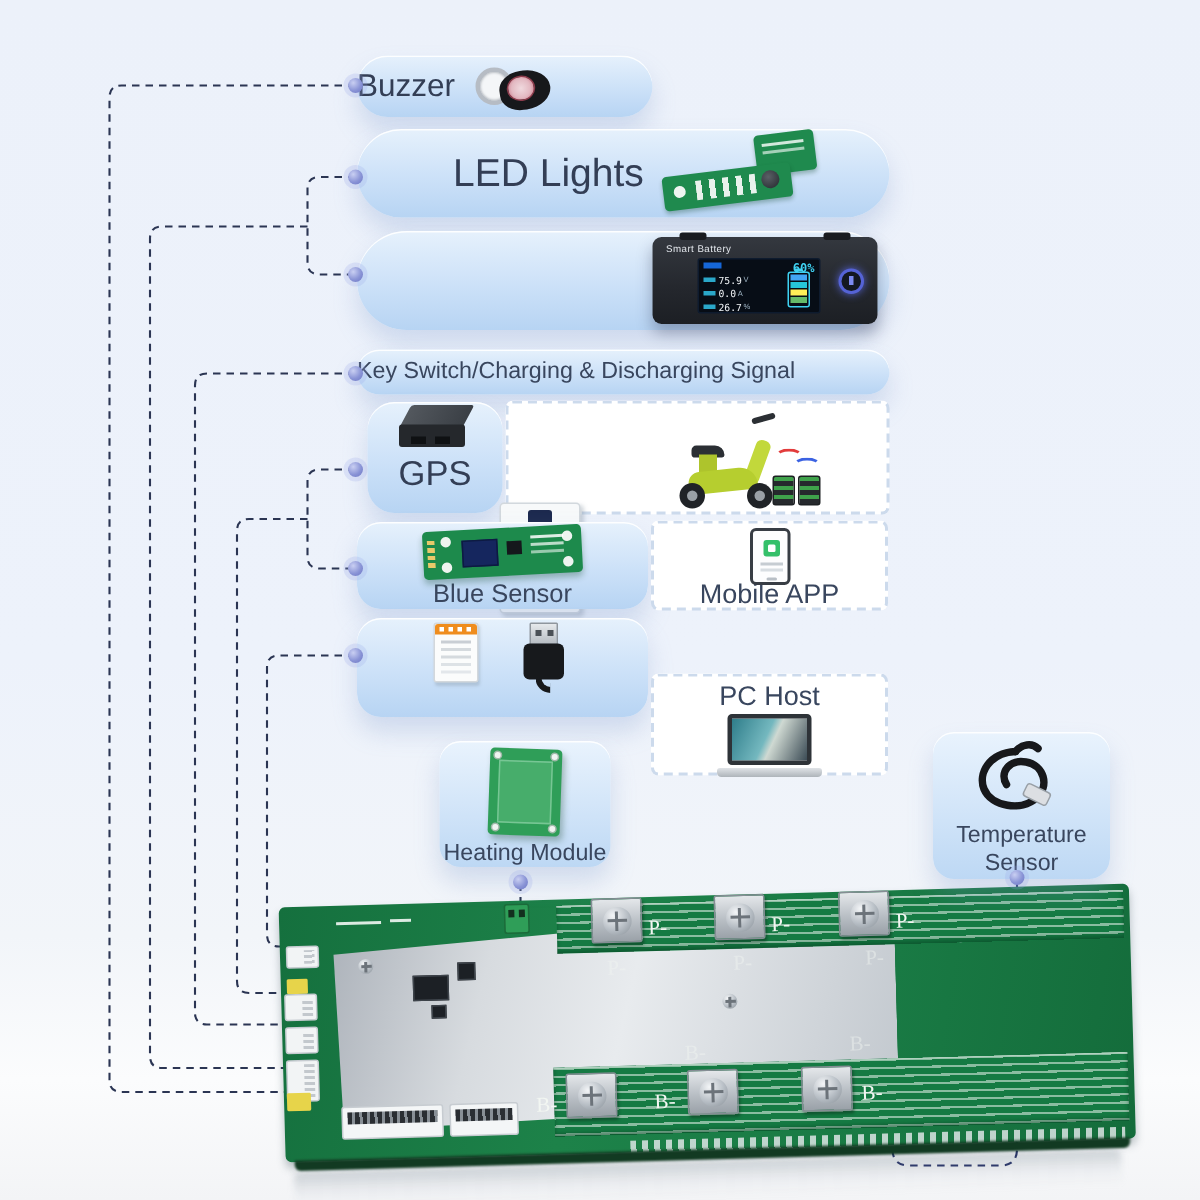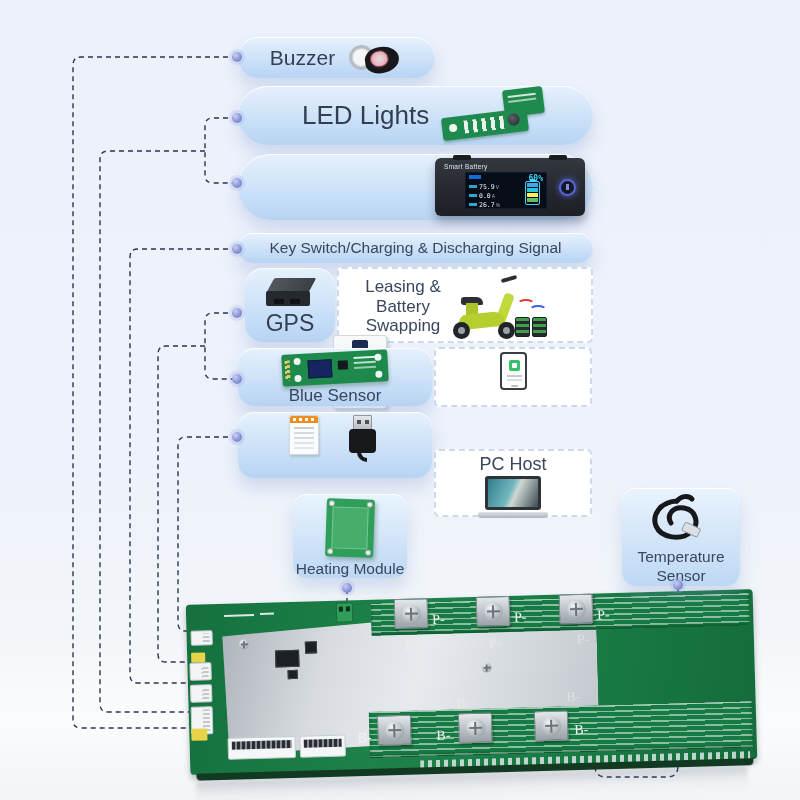--- a/index.html
+++ b/index.html
@@ -21,21 +21,21 @@
     position:absolute; width:10px; height:10px; border-radius:50%; z-index:5;
     background:radial-gradient(circle at 35% 32%, #c9cff2 0%, #8a94d6 55%, #6b75c4 100%);
     box-shadow:0 0 0 3px rgba(150,162,230,.22);
   }
 
   
   .pill {
     position:absolute; z-index:3;
     background:linear-gradient(180deg,#e6f1fc 0%,#cce1f8 55%,#b7d4f3 100%);
     box-shadow:0 10px 16px rgba(125,155,205,.28), inset 0 1px 0 rgba(255,255,255,.9);
-    display:flex; align-items:center; justify-content:center;
+    display:flex; align-items:center; 
   }
   .wbox {
     position:absolute; z-index:3; background:#ffffff;
     border:2px dashed #ccdaec; border-radius:5px;
   }
   .modbox {
     position:absolute; z-index:3;
     background:linear-gradient(180deg,#e9f3fd 0%,#cfe3f8 60%,#bdd8f4 100%);
     border-radius:14px;
     box-shadow:0 10px 16px rgba(125,155,205,.28), inset 0 1px 0 rgba(255,255,255,.9);
@@ -290,25 +290,20 @@
 <div class="pill" style="left:245px;top:268px;width:90px;height:74px;border-radius:18px;flex-direction:column;gap:0;">
   <span class="gps-ic">
     <span class="gps-top"></span>
       <span class="gps-front">
         <i></i>
       </span>
   </span>
   <span style="font-size:23px;color:#333e55;line-height:1;">GPS</span>
 </div>
 <div class="wbox" style="left:337px;top:267px;width:256px;height:76px;">
-  <div class="abs" style="left:16px;top:8px;width:96px;text-align:center;line-height:1.15;">
-    <div class="t-md">Leasing &amp;</div>
-    <div class="t-md">Battery</div>
-    <div class="t-md">Swapping</div>
-  </div>
   <div class="scooter abs" style="left:112px;top:4px;">
     <span class="sc-handle"></span>
     <span class="sc-col"></span>
     <span class="sc-seat"></span>
       <span class="sc-post"></span>
     <span class="sc-body"></span>
     <span class="sc-wheel" style="left:2px;"></span>
     <span class="sc-wheel" style="right:4px;"></span>
   </div>
   <span class="wire red abs" style="left:178px;top:30px;"></span>
@@ -349,20 +344,21 @@
       <span class="txt"></span>
   </span>
   <span class="t-md" style="margin-top:2px;">Blue Sensor</span>
 </div>
 <div class="wbox" style="left:434px;top:347px;width:158px;height:60px;">
   <div class="phone" style="margin:3px auto 0;">
     <span class="app"></span>
       <span class="ln"></span>
       <span class="home"></span>
   </div>
+  <div class="t-md" style="text-align:center;font-size:18px;margin-top:-4px;">Mobile APP</div>
 </div>
 
 <div class="pill" style="left:238px;top:412px;width:194px;height:66px;border-radius:16px;flex-direction:column;justify-content:flex-start;padding-top:3px;">
   <span style="display:flex;align-items:flex-start;gap:26px;height:44px;">
     <span class="canmod">
         <span class="top">
           <i></i>
         </span>
         <span class="tx"></span>
       </span>

